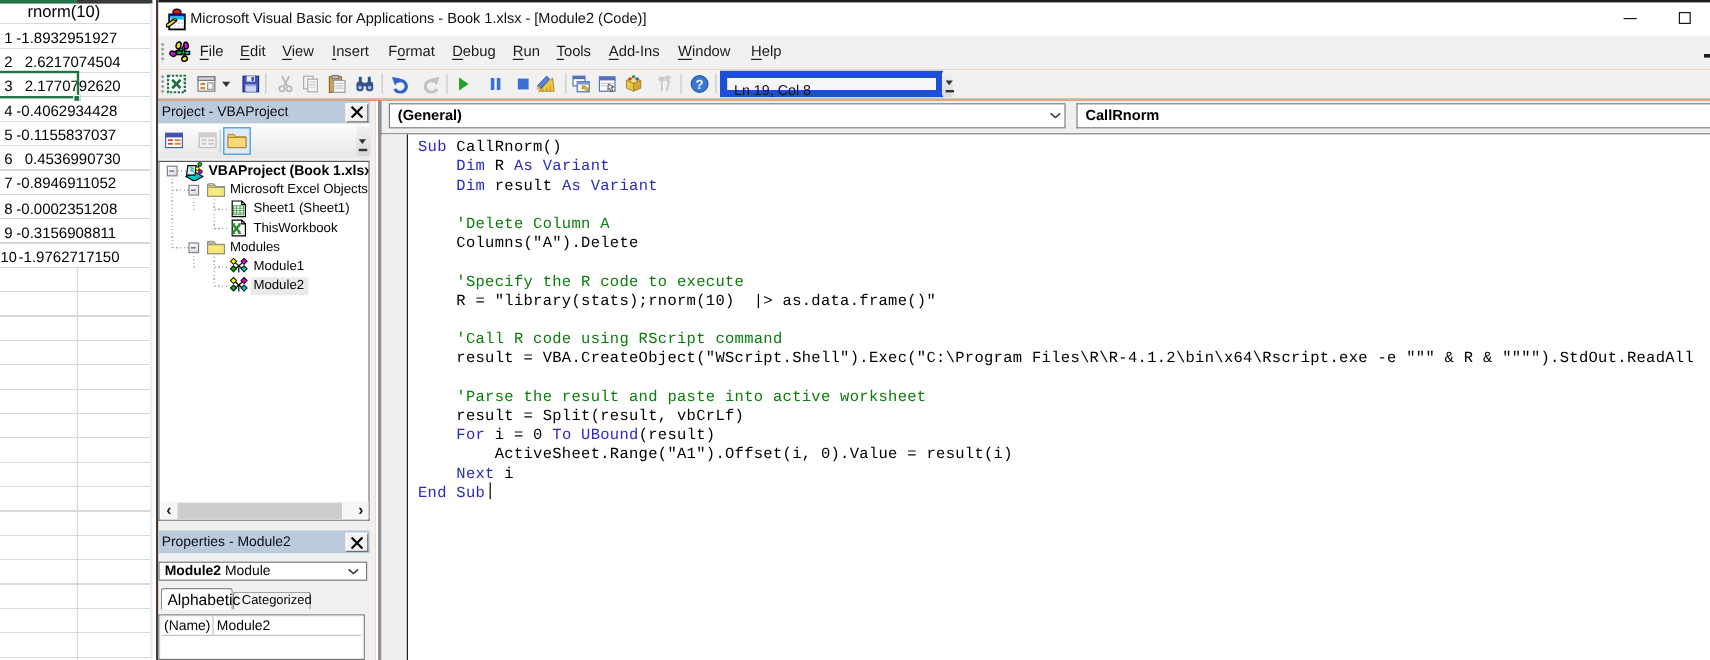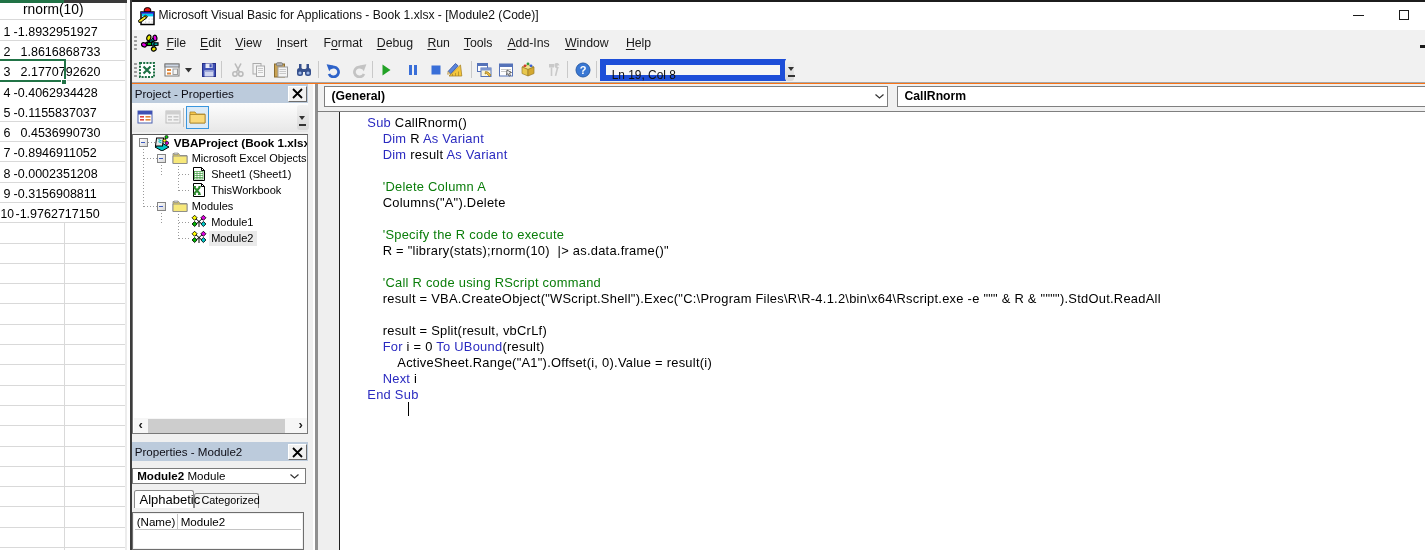--- a/index.html
+++ b/index.html
@@ -75,30 +75,30 @@
 
 #codewin{position:absolute;left:181.3px;top:83.5px;width:1112px;height:466.5px;background:#fff}
 #cw3d{position:absolute;left:2px;top:0;width:2.8px;height:466.5px;background:#909090}
 #crow{position:absolute;left:4.5px;top:0;right:0;height:27.3px;background:#f0f0f0}
 .combo{position:absolute;top:2.5px;height:21px;background:#fff;border:1.2px solid #7f7f7f;font-size:12.2px;font-weight:bold;color:#000;line-height:19px}
 .combo span{margin-left:6.5px}
 .chev{width:9px;height:5px}
 #crowline{position:absolute;left:4.5px;top:27.3px;right:0;height:1.4px;background:#7f7f7f}
 #margin{position:absolute;left:4.6px;top:28.7px;width:22.3px;bottom:0;background:#efefef;border-right:1.7px solid #1f1f1f}
 #codetext{position:absolute;left:27.3px;top:31.6px;right:0;bottom:0;overflow:hidden}
-#codetext pre{font-family:Liberation Sans, sans-serif;font-size:12.9px;letter-spacing:0.26px;line-height:16px;color:#000;padding-left:27px;white-space:pre}
+#codetext pre{font-family:Liberation Mono, monospace;font-size:12.9px;letter-spacing:0.26px;line-height:16px;color:#000;padding-left:8px;white-space:pre}
 #codetext .k{color:#2a2ac0}
 #codetext .c{color:#0a7d0a}
 #caret{position:absolute;left:94.8px;top:318.8px;width:1.5px;height:13.5px;background:#000}
 </style>
 <div id="xl">
 <div class="vgrid"></div>
 <div id="xhdr">rnorm(10)</div>
 <div class="xrow" style="top:21.6px"><span class="rn">1</span><span class="rv">-1.8932951927</span></div>
-<div class="xrow" style="top:41.9px"><span class="rn">2</span><span class="rv">  1.8616868733</span></div>
+<div class="xrow" style="top:41.9px"><span class="rn">2</span><span class="rv">  2.6217074504</span></div>
 <div class="xrow" style="top:62.2px"><span class="rn">3</span><span class="rv">  2.1770792620</span></div>
 <div class="xrow" style="top:82.5px"><span class="rn">4</span><span class="rv">-0.4062934428</span></div>
 <div class="xrow" style="top:102.8px"><span class="rn">5</span><span class="rv">-0.1155837037</span></div>
 <div class="xrow" style="top:123.1px"><span class="rn">6</span><span class="rv">  0.4536990730</span></div>
 <div class="xrow" style="top:143.4px"><span class="rn">7</span><span class="rv">-0.8946911052</span></div>
 <div class="xrow" style="top:163.7px"><span class="rn">8</span><span class="rv">-0.0002351208</span></div>
 <div class="xrow" style="top:184px"><span class="rn">9</span><span class="rv">-0.3156908811</span></div>
 <div class="xrow" style="top:204.3px"><span class="rn" style="left:0.5px;font-size:12.1px">10</span><span class="rv" style="left:15.5px">-1.9762717150</span></div>
 <div id="xsel"></div>
       <div id="xfill"></div>
@@ -294,21 +294,21 @@
             <text x="8" y="12" text-anchor="middle" font-family="Liberation Sans" font-size="11" font-weight="bold" fill="#fff">?</text>
           </svg>
  <div class="tsep" style="left:464.8px"></div>
  <div id="lnbox">
             <div id="lntext">Ln 19, Col 8</div>
           </div>
  <div class="ovfl" style="left:653.5px;top:1.5px;height:22px;width:8.5px"></div>
 </path></div>
 <div id="dock">
  <div class="phdr" style="top:0">
-          <div class="t">Project - Properties</div>
+          <div class="t">Project - VBAProject</div>
   <div class="xbtn" style="left:156.8px;top:2px">
             <svg width="11" height="11" viewBox="0 0 11 11">
               <path d="M1 1 L10 10 M10 1 L1 10" stroke="#000" stroke-width="1.8"></path>
             </svg>
           </div>
         </div>
  <div id="ptool">
   <svg class="ticon" style="left:5.8px;top:6px" viewBox="0 0 16 16">
             <rect x="1" y="2" width="14" height="12" fill="#fff" stroke="#4a5fae"></rect>
             <rect x="1" y="2" width="14" height="3.5" fill="#3f51b5"></rect>
@@ -474,20 +474,21 @@
 
     <span class="c">'Delete Column A</span>
     Columns("A").Delete
 
     <span class="c">'Specify the R code to execute</span>
     R = "library(stats);rnorm(10)  |&gt; as.data.frame()"
 
     <span class="c">'Call R code using RScript command</span>
     result = VBA.CreateObject("WScript.Shell").Exec("C:\Program Files\R\R-4.1.2\bin\x64\Rscript.exe -e """ &amp; R &amp; """").StdOut.ReadAll
 
+    <span class="c">'Parse the result and paste into active worksheet</span>
     result = Split(result, vbCrLf)
     <span class="k">For</span> i = 0 <span class="k">To UBound</span>(result)
         ActiveSheet.Range("A1").Offset(i, 0).Value = result(i)
     <span class="k">Next</span> i
 <span class="k">End Sub</span></pre>
         </div>
  <div id="caret"></div>
 </div>
 </div>
 

